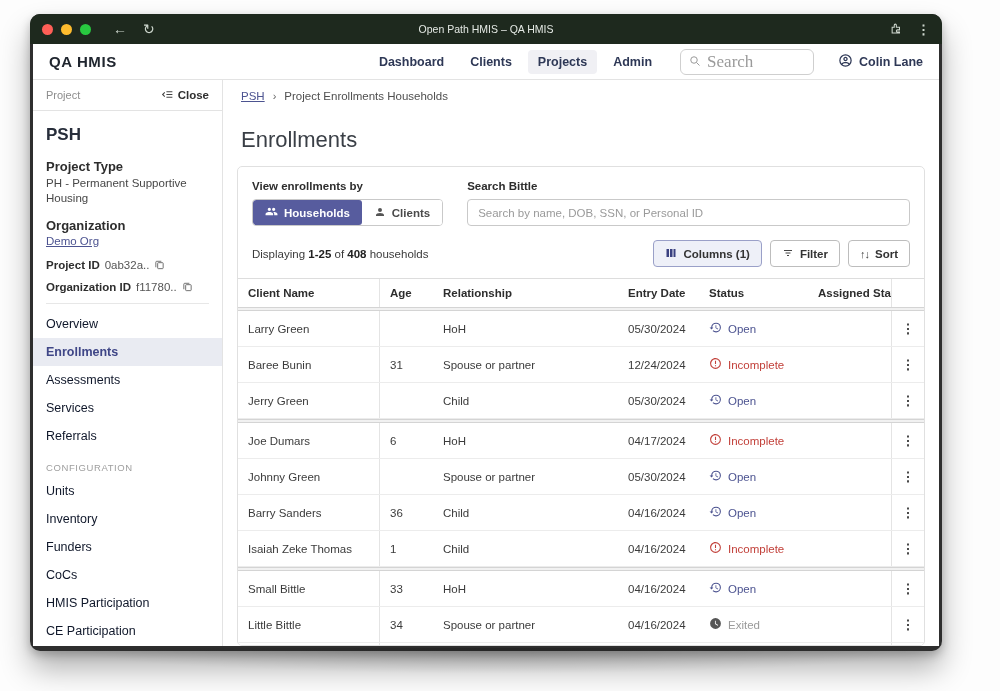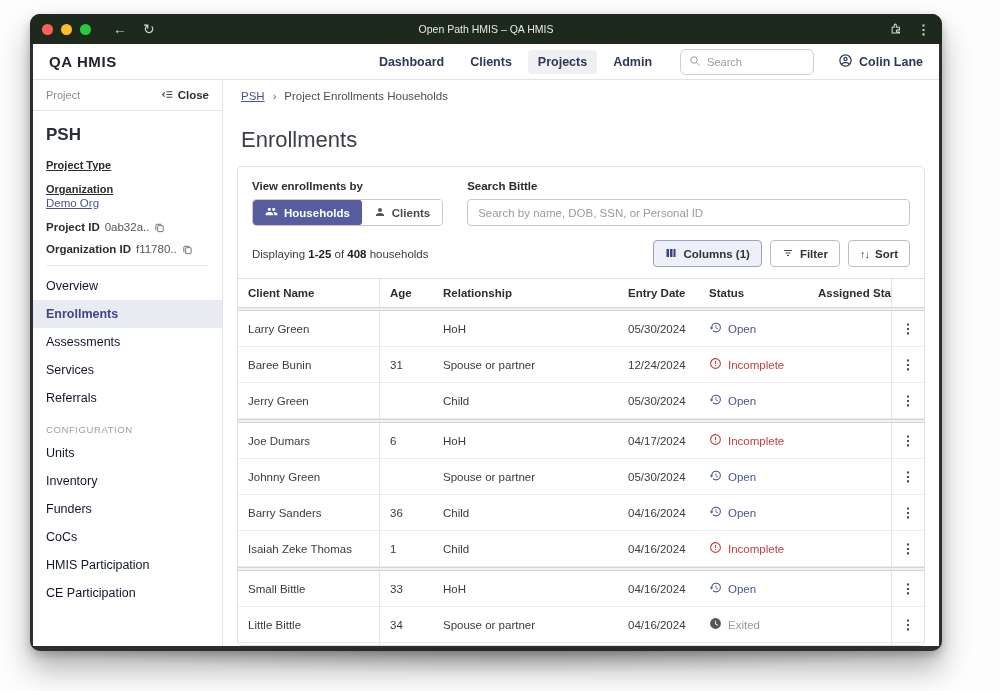--- a/index.html
+++ b/index.html
@@ -23,34 +23,34 @@
   .app { margin:0 3px; height:602px; background:#ffffff; overflow:hidden; display:flex; flex-direction:column; }
 
   
   .app-header { height:36px; display:flex; align-items:center; padding:0 16px; border-bottom:1px solid #e3e3e3; flex:0 0 auto; }
   .logo { font-size:15px; font-weight:bold; letter-spacing:.6px; color:#20262f; }
   .hspacer { flex:1; }
   .top-nav { display:flex; align-items:center; gap:6px; margin-right:18px; }
   .nav-item { font-size:12.5px; font-weight:bold; color:#2e3856; padding:5px 10px; border-radius:4px; cursor:pointer; white-space:nowrap; }
   .nav-item.active { background:#f0f0f4; }
   .hdr-search { display:flex; align-items:center; gap:6px; width:134px; height:26px; border:1px solid #cfcfcf; border-radius:6px; padding:0 8px; background:#fff; margin-right:24px; }
-  .hdr-search input { border:none; outline:none; width:90px; font-size:11px; color:#333; font-family:Liberation Sans, sans-serif; background:transparent; }
+  .hdr-search input { border:none; outline:none; width:90px; font-size:17px; color:#333; font-family:Liberation Serif, serif; background:transparent; }
   .hdr-search input::placeholder { color:#9a9a9a; }
   .user-chip { display:flex; align-items:center; gap:6px; font-size:12.5px; font-weight:bold; color:#2e3856; cursor:pointer; }
 
   
   .app-body { flex:1; display:flex; min-height:0; }
   .sidebar { width:190px; flex:0 0 190px; border-right:1px solid #e3e3e3; overflow:hidden; }
   .sb-head { height:31px; display:flex; align-items:center; padding:0 13px; border-bottom:1px solid #e3e3e3; }
   .sb-head-label { font-size:11px; color:#8d8d8d; }
   .sb-close { margin-left:auto; display:flex; align-items:center; gap:4px; font-size:11.5px; font-weight:bold; color:#2f2f2f; cursor:pointer; }
   .sb-content { padding:14px 13px 0 13px; }
   .sb-project { font-size:17px; font-weight:bold; color:#272d3a; margin-bottom:14px; }
   .sb-field { margin-bottom:12px; }
-  .sb-flabel { font-size:11px; font-weight:bold; color:#2d2d2d; margin-bottom:2px;text-decoration:underline; }
+  .sb-flabel { font-size:13px; font-weight:bold; color:#2d2d2d; margin-bottom:2px; }
   .sb-fvalue { font-size:11.5px; color:#474747; line-height:1.3; }
   .sb-link { font-size:11.5px; color:#4c5390; text-decoration:underline; cursor:pointer; }
   .sb-idrow { display:flex; align-items:center; gap:5px; margin-bottom:10px; }
   .sb-idlabel { font-size:11.5px; font-weight:bold; color:#2d2d2d; }
   .sb-idvalue { font-size:11.5px; color:#555; }
   .copy-ic { cursor:pointer; display:flex; }
   .sb-divider { border-top:1px solid #e7e7e7; margin:4px 0 6px 0; }
   .sb-nav-item { font-size:12.5px; color:#0f172a; padding:7px 13px; margin:0 -13px; cursor:pointer; }
   .sb-nav-item.active { background:#e9ebf2; color:#3f4687; font-weight:bold; }
   .sb-config { font-size:9.5px; letter-spacing:.6px; color:#9e9e9e; margin:12px 0 4px 0; }
@@ -174,20 +174,21 @@
                     <polyline points="7,8 3,12 7,16" fill="none" stroke="#444" stroke-width="2"></polyline>
                   </svg>
               </span>
               <span>Close</span>
             </span>
           </div>
           <div class="sb-content">
             <div class="sb-project">PSH</div>
             <div class="sb-field">
               <div class="sb-flabel">Project Type</div>
+              <div class="sb-fvalue">PH - Permanent Supportive Housing</div>
             </div>
             <div class="sb-field">
               <div class="sb-flabel">Organization</div>
               <div class="sb-link">Demo Org</div>
             </div>
             <div class="sb-idrow">
               <span class="sb-idlabel">Project ID</span>
               <span class="sb-idvalue">0ab32a..</span>
               <span class="copy-ic">
                 <svg width="11" height="11" viewBox="0 0 24 24">

